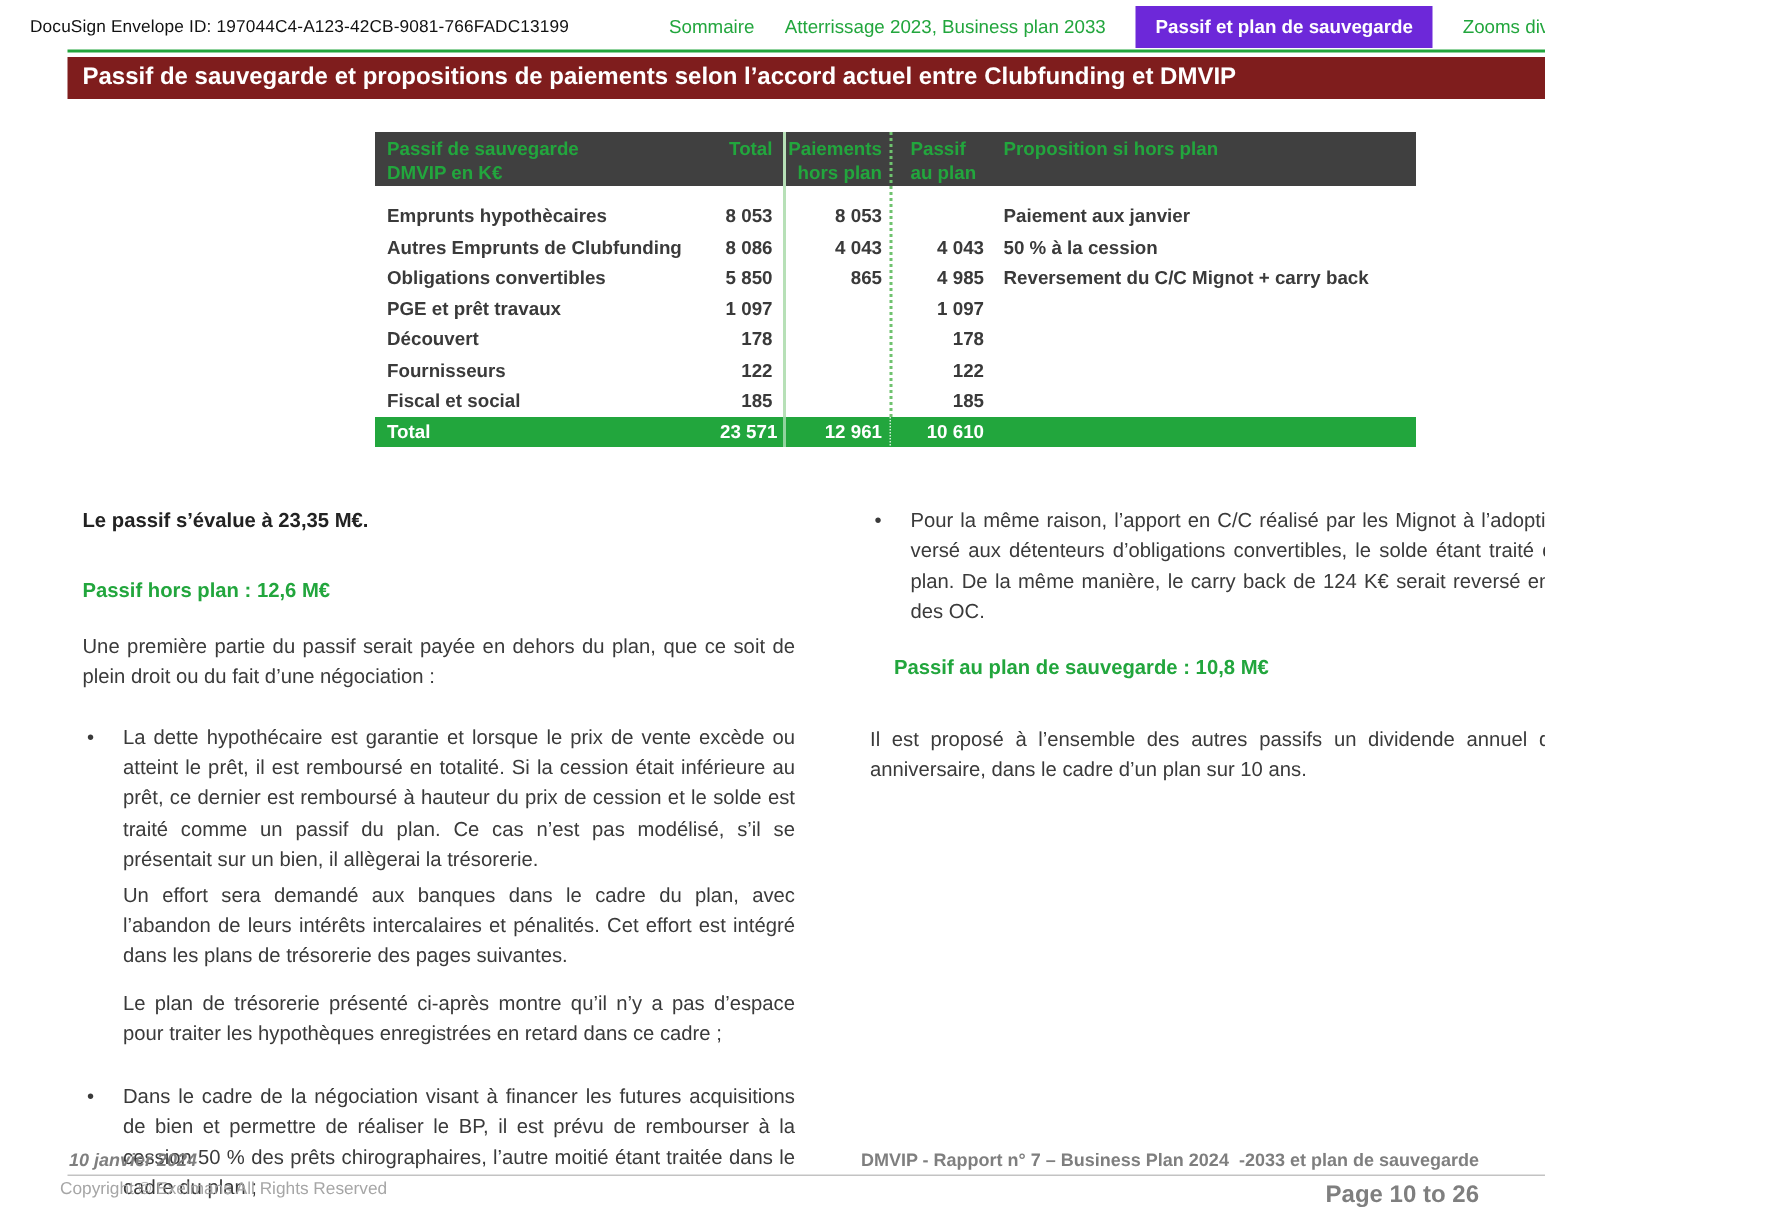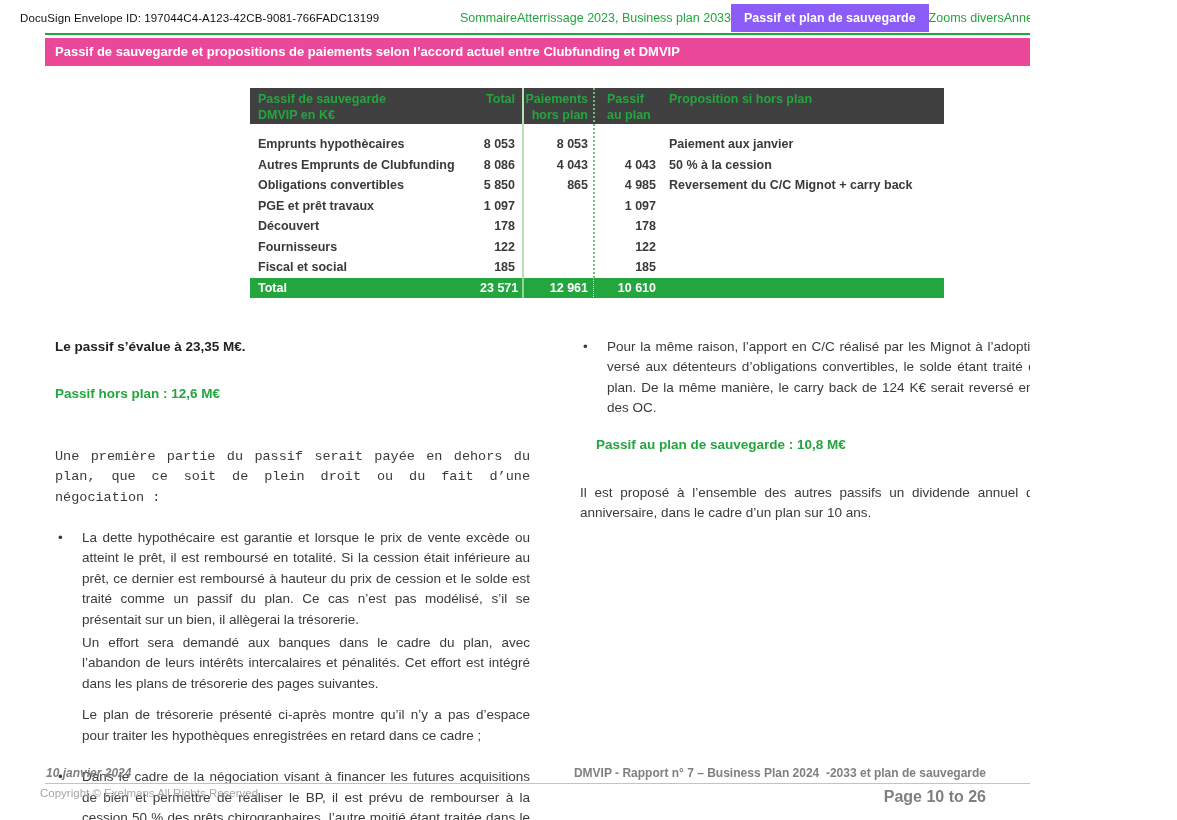--- a/index.html
+++ b/index.html
@@ -2,29 +2,29 @@
 <html><head>
 <meta charset="utf-8">
 <style>
   * { margin:0; padding:0; box-sizing:border-box; }
   html,body { background:#ffffff; }
   body { font-family:"Liberation Sans", sans-serif; }
   .page { position:relative; width:1030px; height:820px; background:#fff; overflow:hidden; }
 
   
   .docusign { position:absolute; left:20px; top:12px; font-size:11.5px; color:#111; letter-spacing:.1px; }
-  .tabs { position:absolute; top:0; left:460px; width:673px; height:36px;
-          display:flex; align-items:center; }
+  .tabs { position:absolute; top:0; left:446px; width:673px; height:36px;
+          display:flex; align-items:center; justify-content:space-between; }
   .tab { font-size:12.5px; color:#22a63d; cursor:pointer; white-space:nowrap; }
-  .tab.active { background:#8b5cf6; color:#fff; font-weight:bold; padding:7px 13px; }
+  .tab.active { background:#6d28d9; color:#fff; font-weight:bold; padding:7px 13px; }
   .top-rule { position:absolute; left:45px; top:33px; width:1088px; height:2px; background:#22a63d; }
 
   
-  .banner { position:absolute; left:45px; top:38px; width:1088px; height:28px; background:#ec4899;
-            color:#fff; font-weight:bold; font-size:13px; line-height:28px; padding-left:10px; }
+  .banner { position:absolute; left:45px; top:38px; width:1088px; height:28px; background:#7f1d1d;
+            color:#fff; font-weight:bold; font-size:16px; line-height:28px; padding-left:10px; }
 
   
   .ptable { position:absolute; left:250px; top:88px; width:694px; font-size:12.5px; color:#3a3a3a; }
   .trow { display:grid; grid-template-columns:230px 43px 71px 66px 1fr; align-items:center; }
   .t-head { background:#404040; height:36px; color:#22a63d; font-weight:bold; align-items:start; padding-top:3px; }
   .t-head .cell div { line-height:16px; }
   .t-gap { height:10px; }
   .t-body .trow { height:20.5px; line-height:20.5px;font-weight:bold; }
   .cell { overflow:hidden; white-space:nowrap; }
   .c1 { padding-left:8px; }
@@ -164,21 +164,21 @@
 
     <div class="sep-solid"></div>
     <div class="sep-dotted"></div>
     <div class="sep-solid-total"></div>
     <div class="sep-dotted-total"></div>
   </div>
 
   <div class="col col-left">
     <p class="b-black" style="margin-top:7px;">Le passif s’évalue à 23,35 M€.</p>
     <p class="b-green" style="margin-top:27px;">Passif hors plan : 12,6 M€</p>
-    <p style="margin-top:42px;font-family:Liberation Mono, monospace;">Une première partie du passif serait payée en dehors du plan, que ce soit de plein droit ou du fait d’une négociation :</p>
+    <p style="margin-top:16px;">Une première partie du passif serait payée en dehors du plan, que ce soit de plein droit ou du fait d’une négociation :</p>
     <div class="bullet" style="margin-top:20px;">
       <span class="glyph">•</span>
       <p>La dette hypothécaire est garantie et lorsque le prix de vente excède ou atteint le prêt, il est remboursé en totalité. Si la cession était inférieure au prêt, ce dernier est remboursé à hauteur du prix de cession et le solde est traité comme un passif du plan. Ce cas n’est pas modélisé, s’il se présentait sur un bien, il allègerai la trésorerie.</p>
     </div>
     <p class="indent" style="margin-top:3px;">Un effort sera demandé aux banques dans le cadre du plan, avec l’abandon de leurs intérêts intercalaires et pénalités. Cet effort est intégré dans les plans de trésorerie des pages suivantes.</p>
     <p class="indent italic" style="margin-top:11px;">Le plan de trésorerie présenté ci-après montre qu’il n’y a pas d’espace pour traiter les hypothèques enregistrées en retard dans ce cadre ;</p>
     <div class="bullet" style="margin-top:21px;">
       <span class="glyph">•</span>
       <p>Dans le cadre de la négociation visant à financer les futures acquisitions de bien et permettre de réaliser le BP, il est prévu de rembourser à la cession 50 % des prêts chirographaires, l’autre moitié étant traitée dans le cadre du plan ;</p>
     </div>

